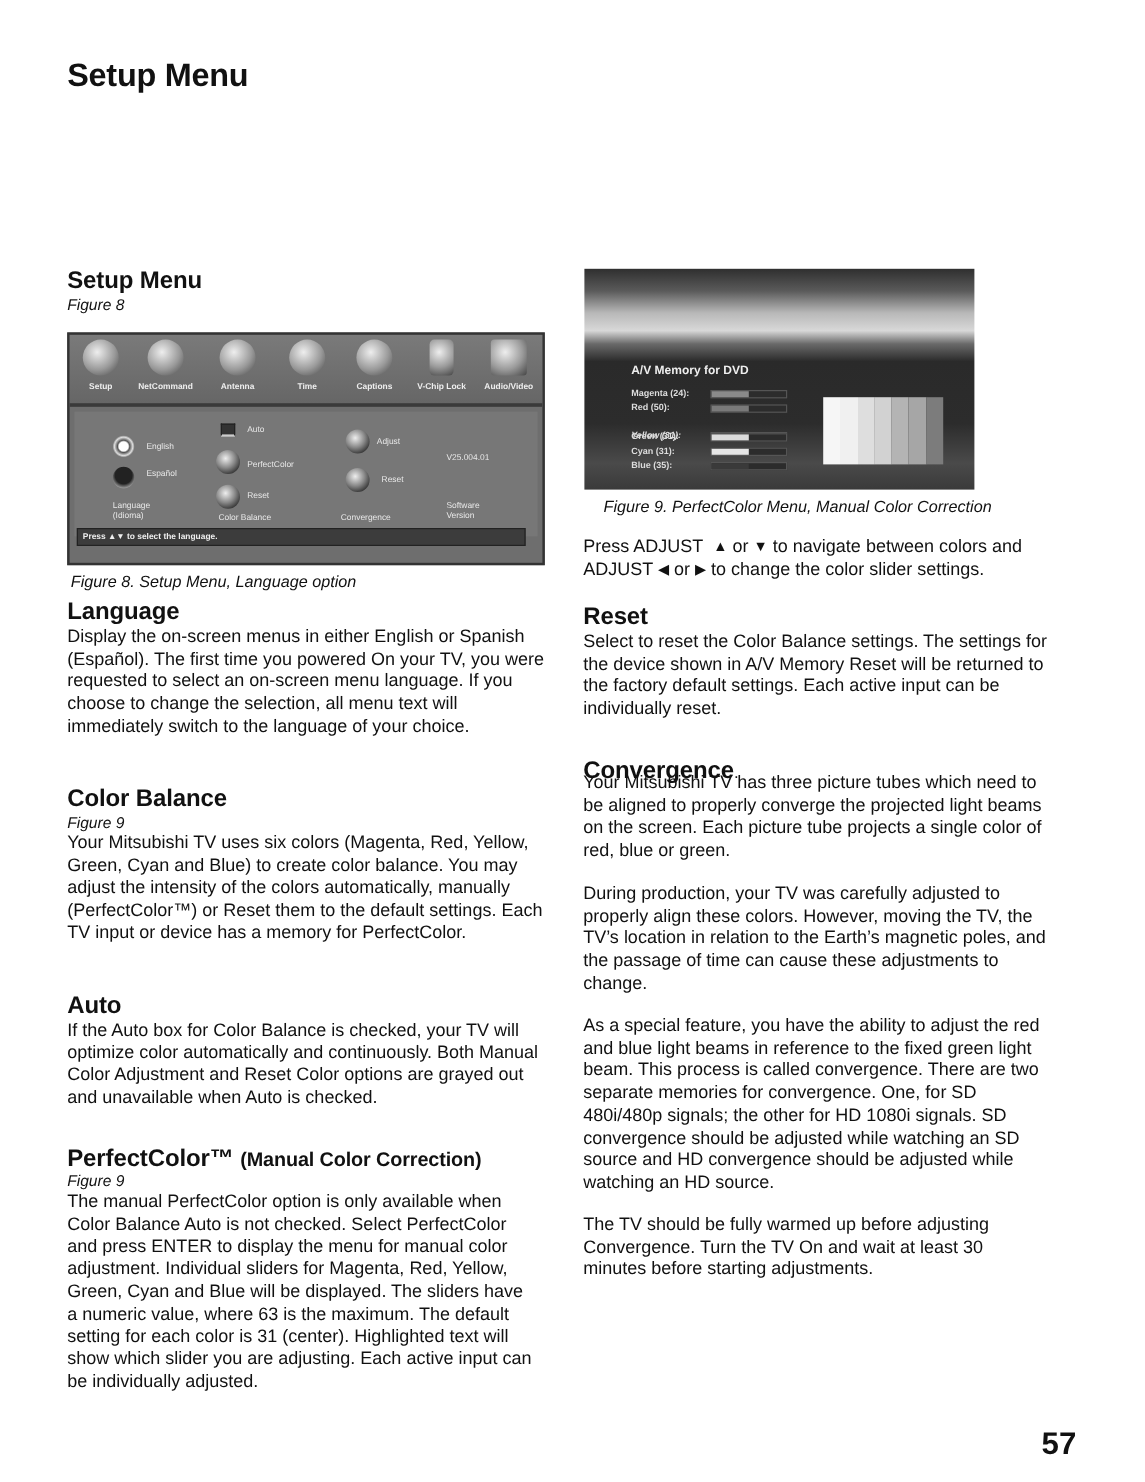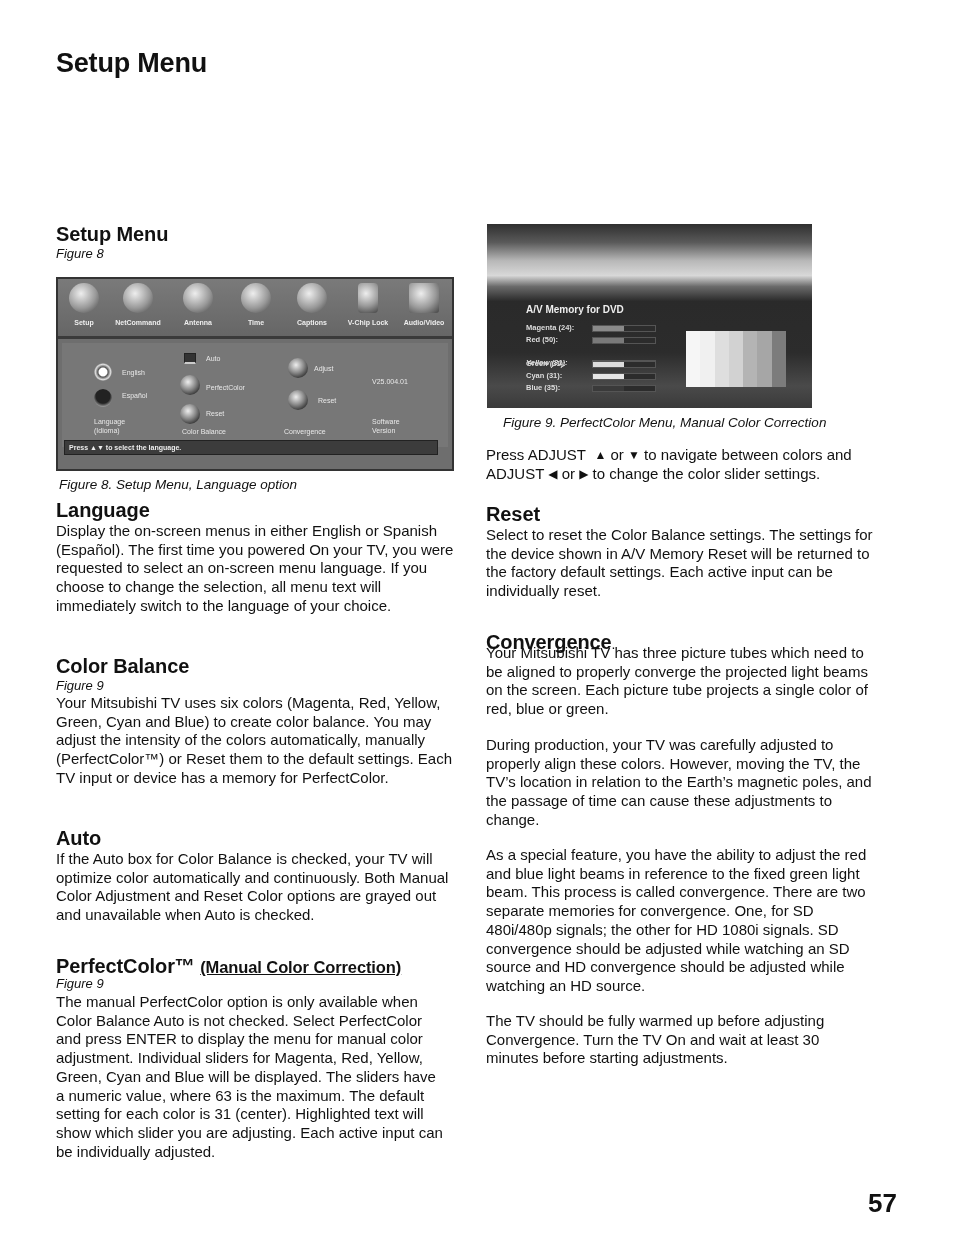--- a/index.html
+++ b/index.html
@@ -2,21 +2,21 @@
 <html><head>
 <meta charset="utf-8">
 <style>
   * { box-sizing: border-box; margin: 0; padding: 0; }
   html, body { width: 954px; height: 1235px; background: #ffffff; }
   body { position: relative; font-family: "Liberation Sans", sans-serif; color: #111; overflow: hidden; }
 
   .page-title { position: absolute; left: 56px; top: 48px; font-size: 27px; font-weight: bold; letter-spacing: -0.2px; }
 
   .h2 { font-size: 20px; font-weight: bold; line-height: 22px; letter-spacing: -0.1px; }
-  .h2 .sub { font-size: 16.5px; text-decoration: underline; }
+  .h2 .sub { font-size: 16.5px; }
   .h2 .dot { font-size: 14px; font-weight: normal; }
   .fig-ref { font-size: 13px; font-style: italic; line-height: 16px; }
   .body { font-size: 15px; line-height: 18.7px; }
   .caption { font-size: 13.5px; font-style: italic; line-height: 16px; }
 
   .abs { position: absolute; }
 
   
   .fig8 { position: absolute; left: 56px; top: 277px; width: 398px; height: 194px;
           background: #6e6e6e; border: 2px solid #333; overflow: hidden; }

